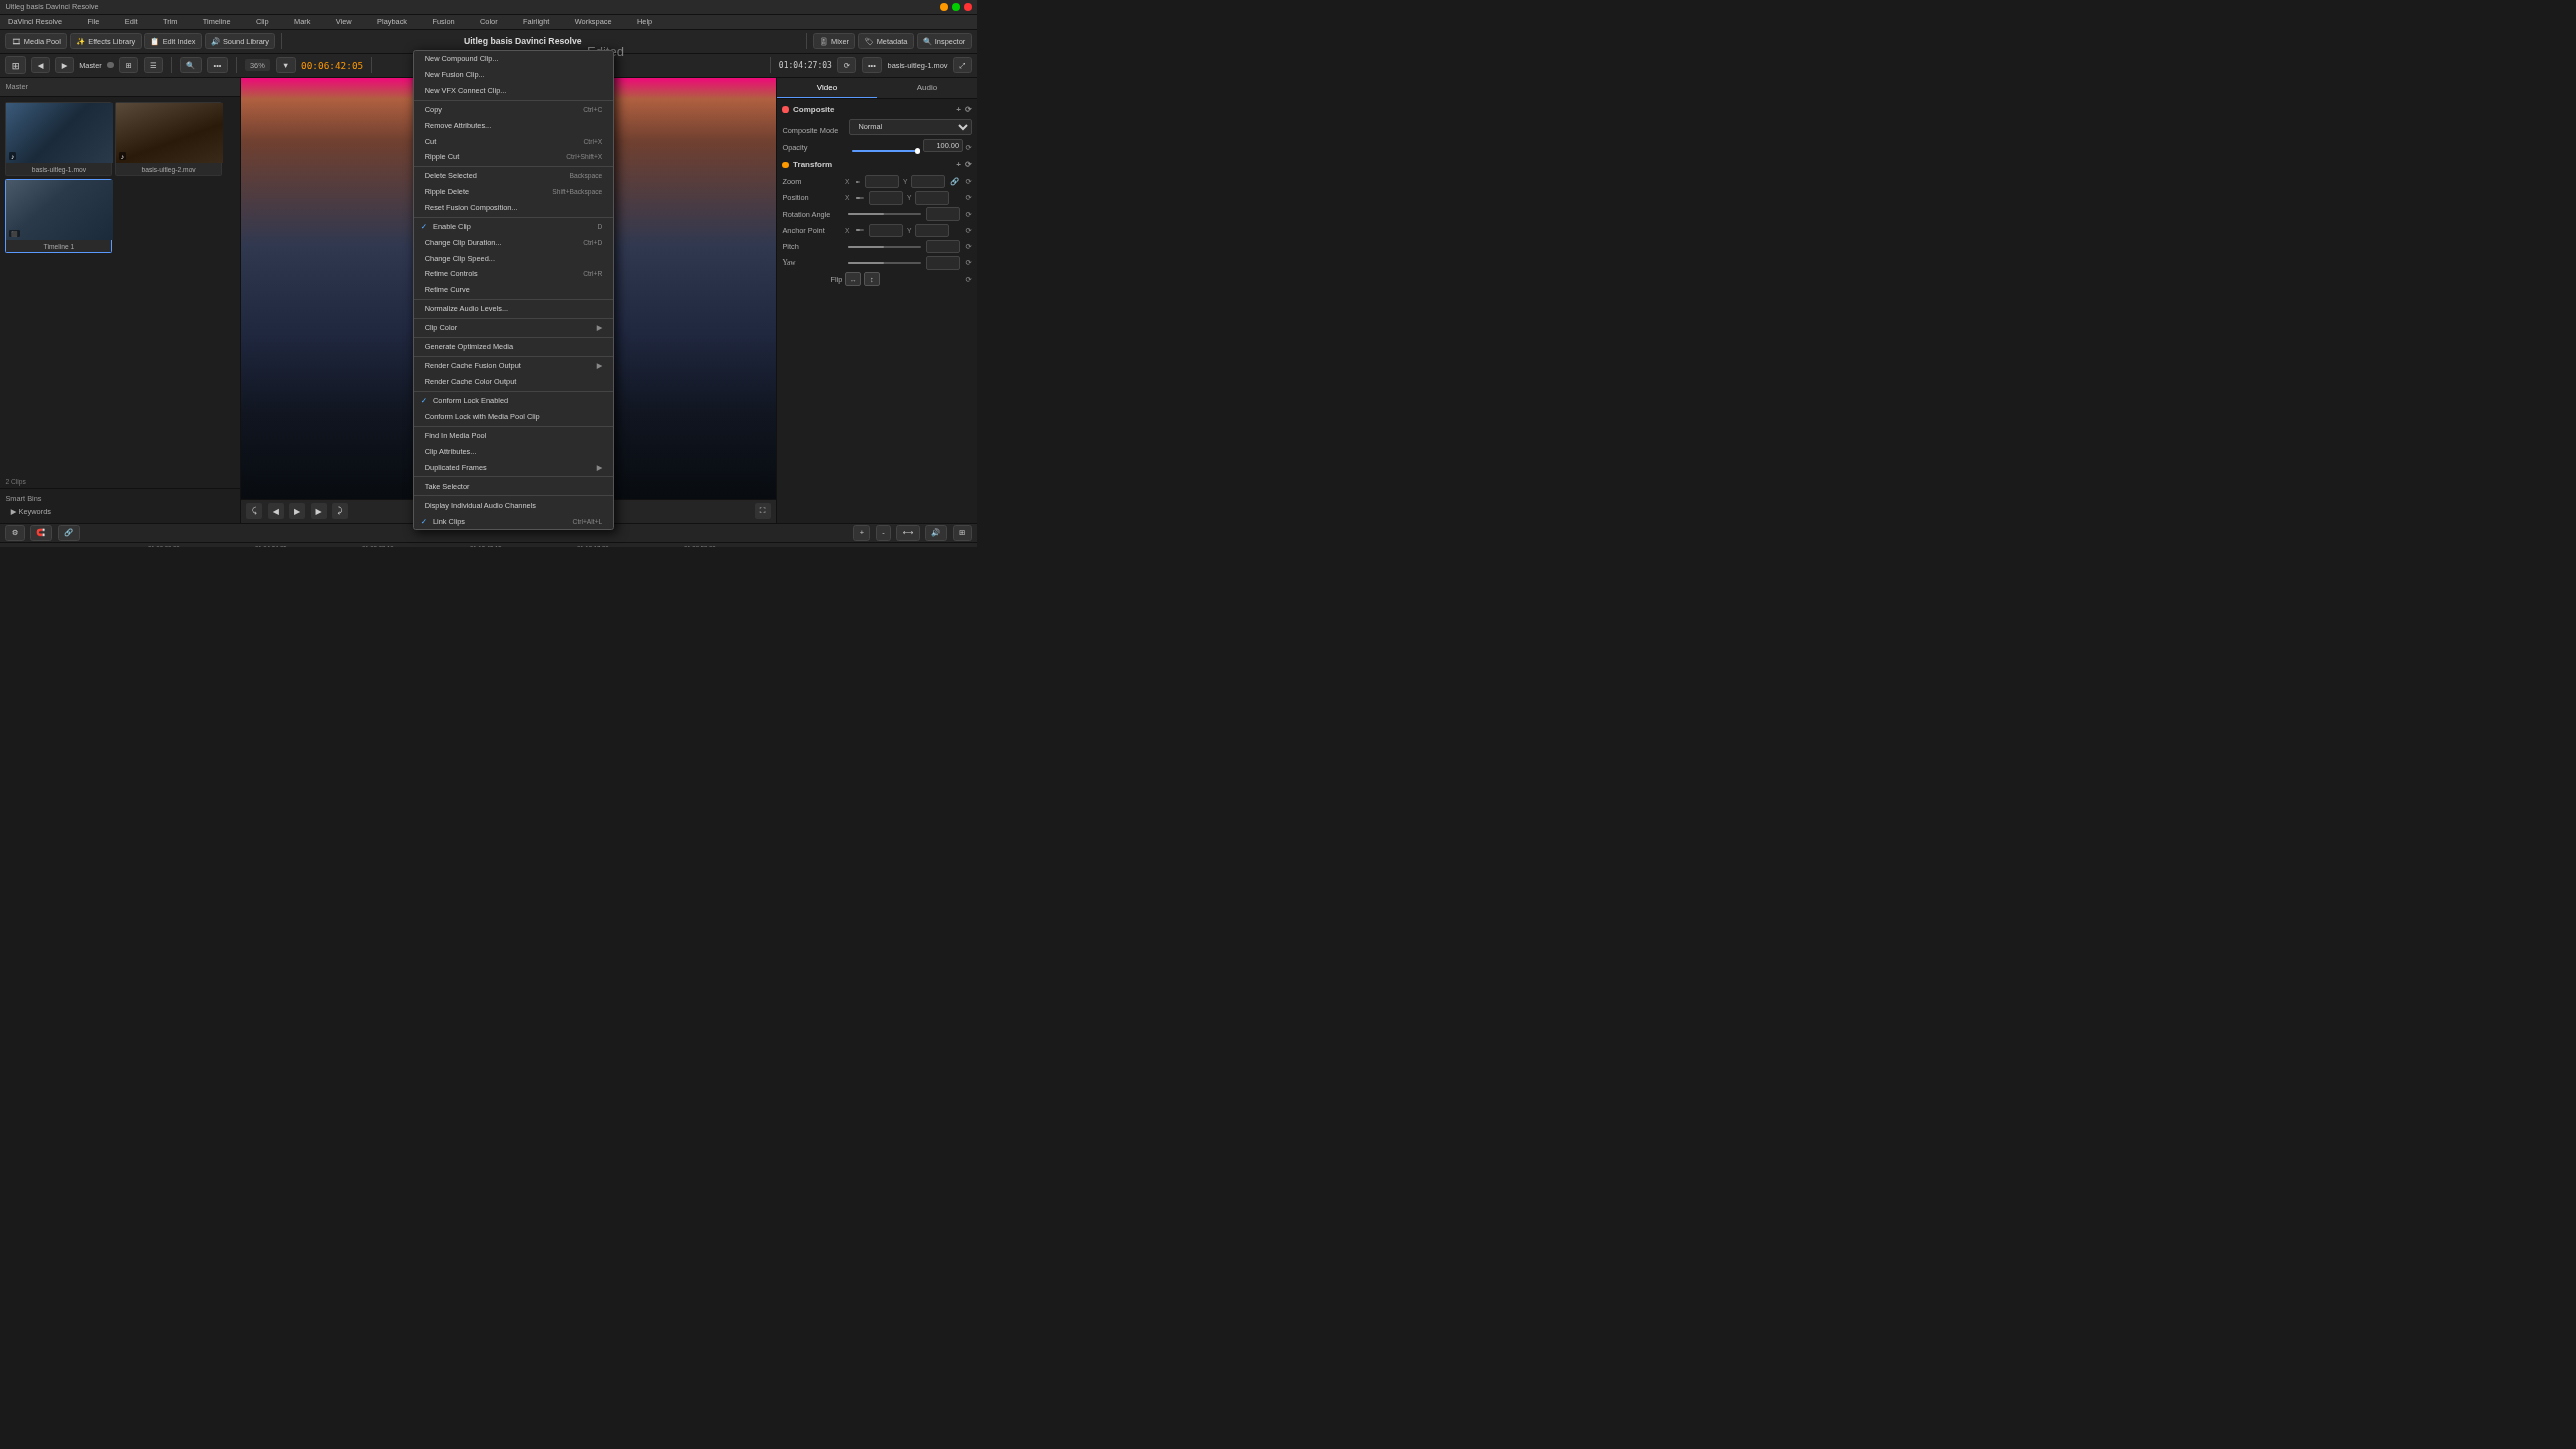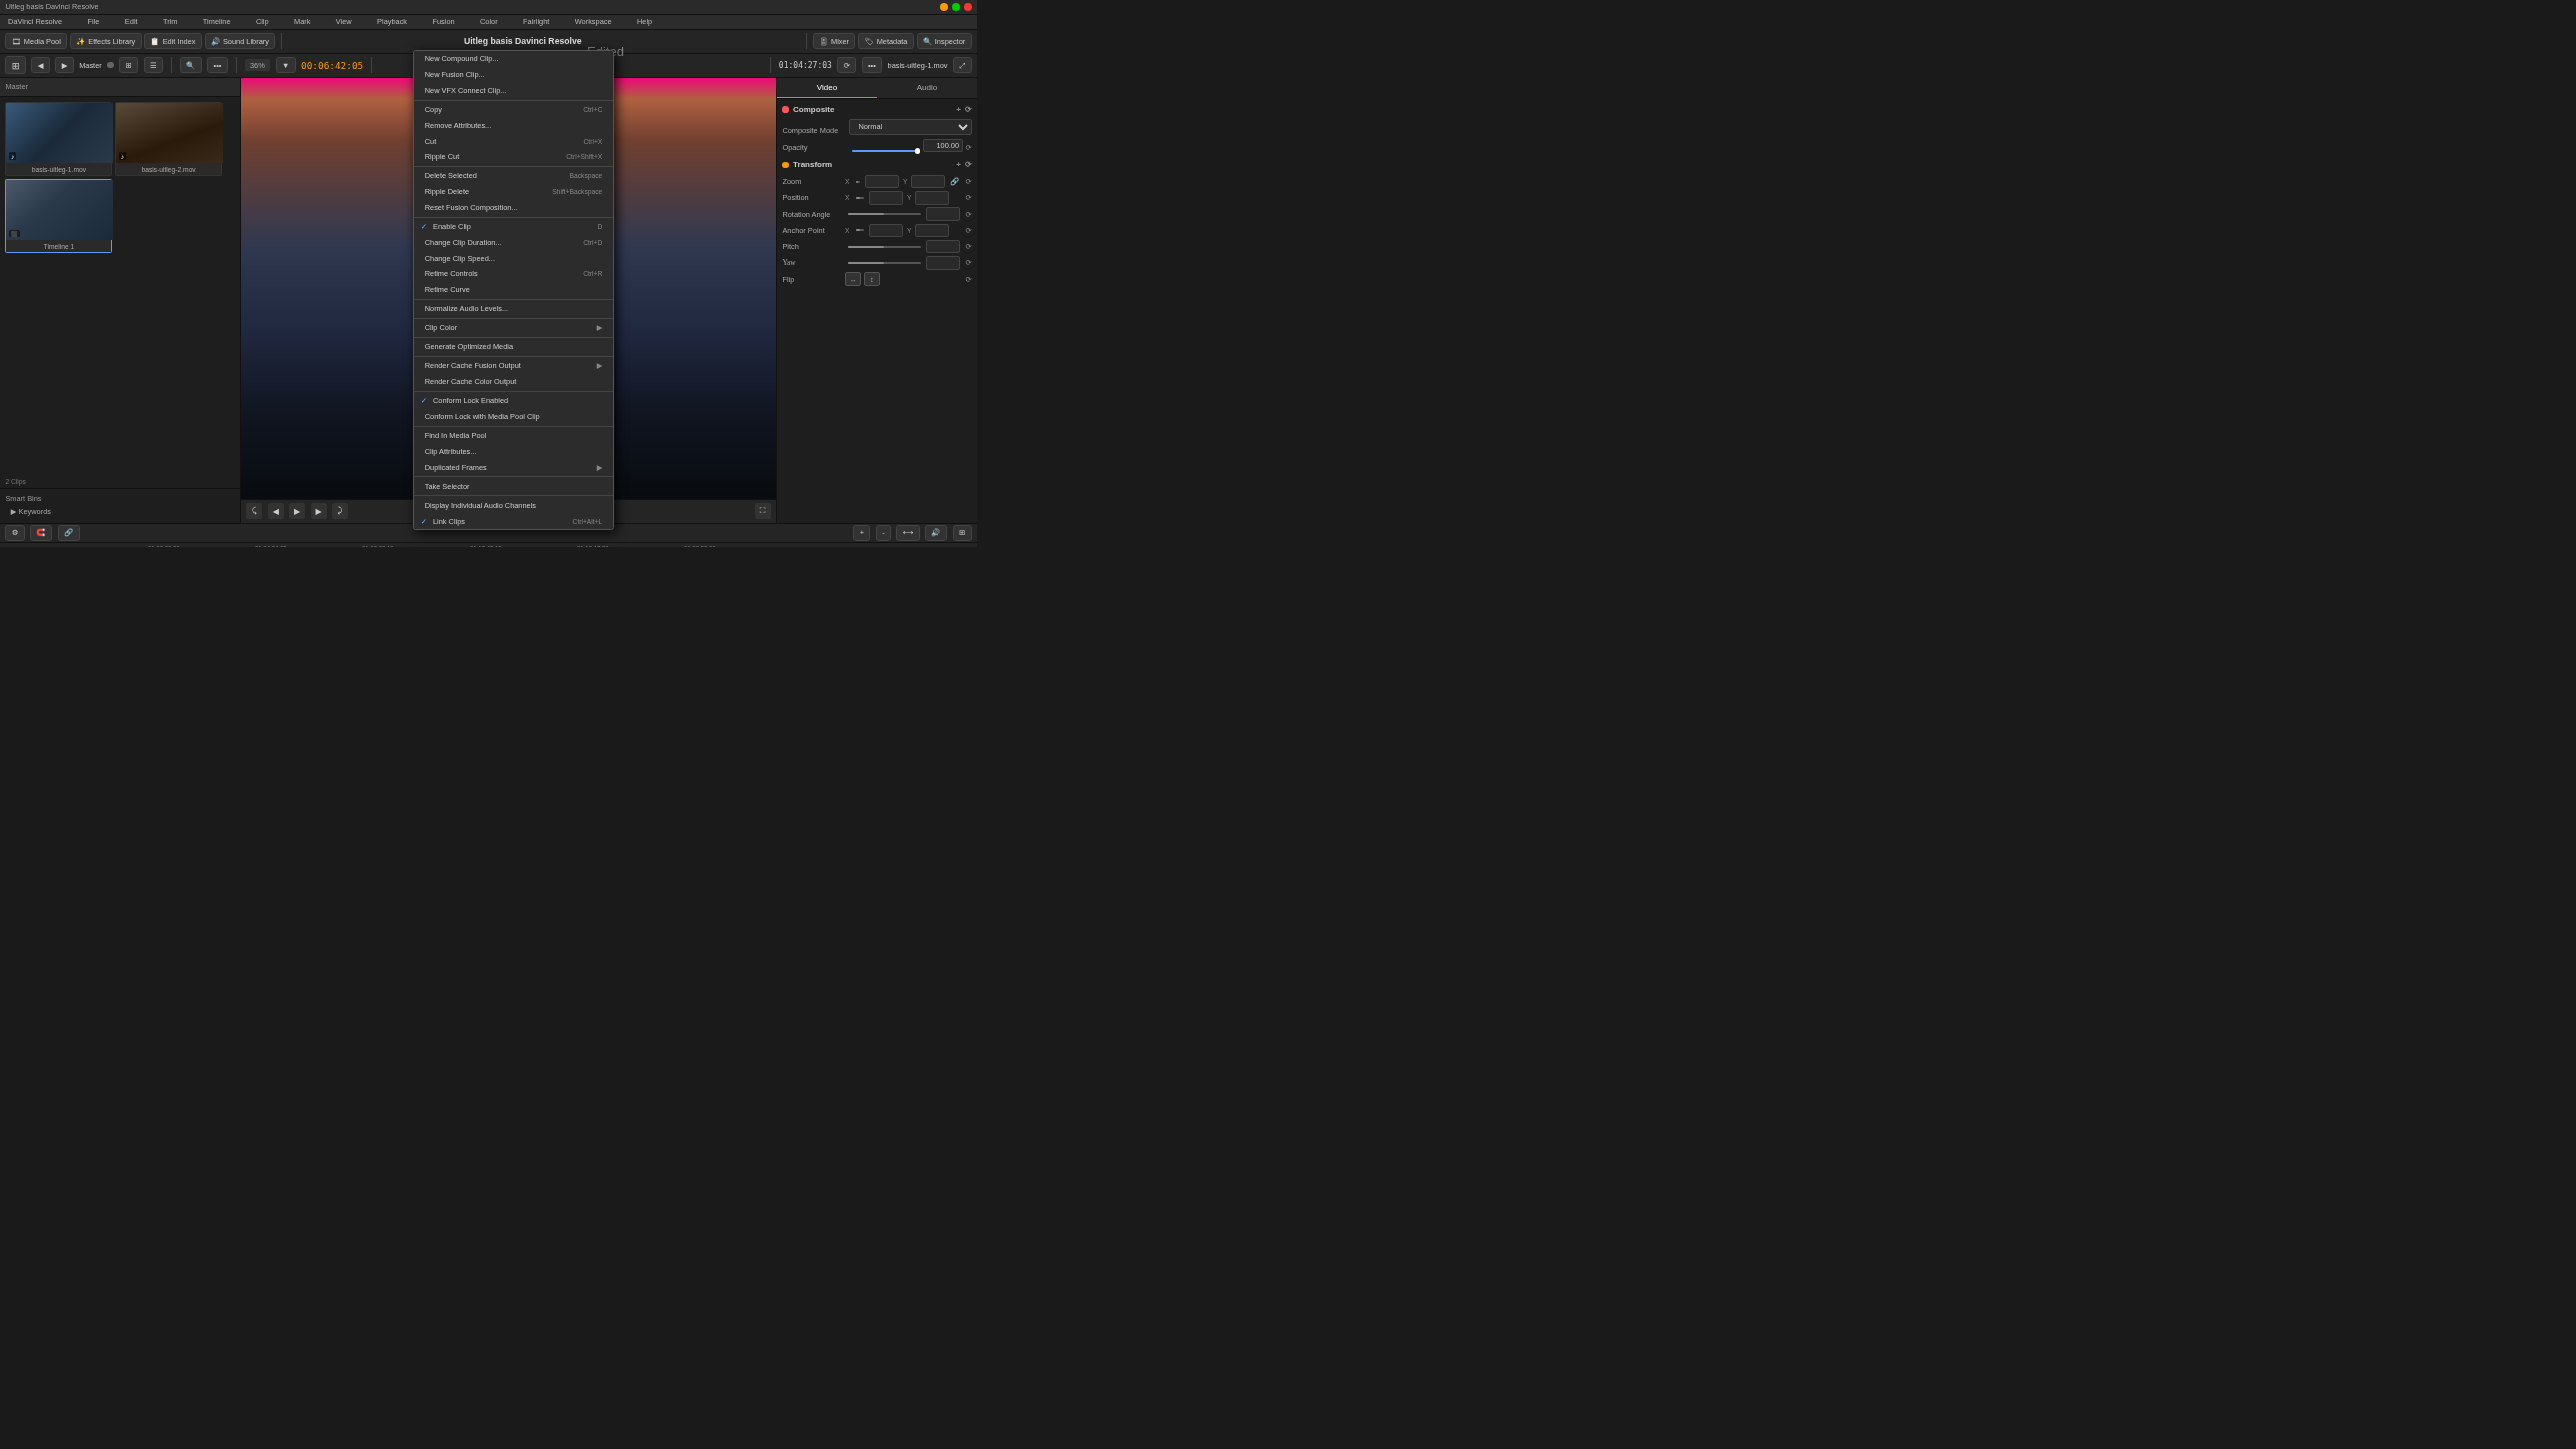--- a/index.html
+++ b/index.html
@@ -734,21 +734,21 @@
         <div class="inspector-number-row">
           <span style="width:60px;font-family:Liberation Serif, serif;">Yaw</span>
           <div style="flex:1;height:2px;background:#555;border-radius:1.3px;margin:0 2.7px;position:relative;">
             <div style="width:50%;height:2px;background:#888;border-radius:1.3px;"></div>
           </div>
           <input class="inspector-num" type="text" style="width: 34px;">
           <span style="margin-left:2.7px;cursor:pointer;color:#888;">⟳</span>
         </div>
 
         <div class="inspector-number-row">
-          <span style="width:60px;">Flip</span>
+          <span style="width:60px;text-align:right;">Flip</span>
           <div style="display:flex;gap:2.7px;">
             <div style="width:16px;height:13.4px;background:#333;border:0.7px solid #555;border-radius:2px;display:flex;align-items:center;justify-content:center;cursor:pointer;">↔</div>
             <div style="width:16px;height:13.4px;background:#333;border:0.7px solid #555;border-radius:2px;display:flex;align-items:center;justify-content:center;cursor:pointer;">↕</div>
           </div>
           <span style="margin-left:auto;cursor:pointer;color:#888;">⟳</span>
         </div>
       </div>
     </div>
   </div>
 </div>

